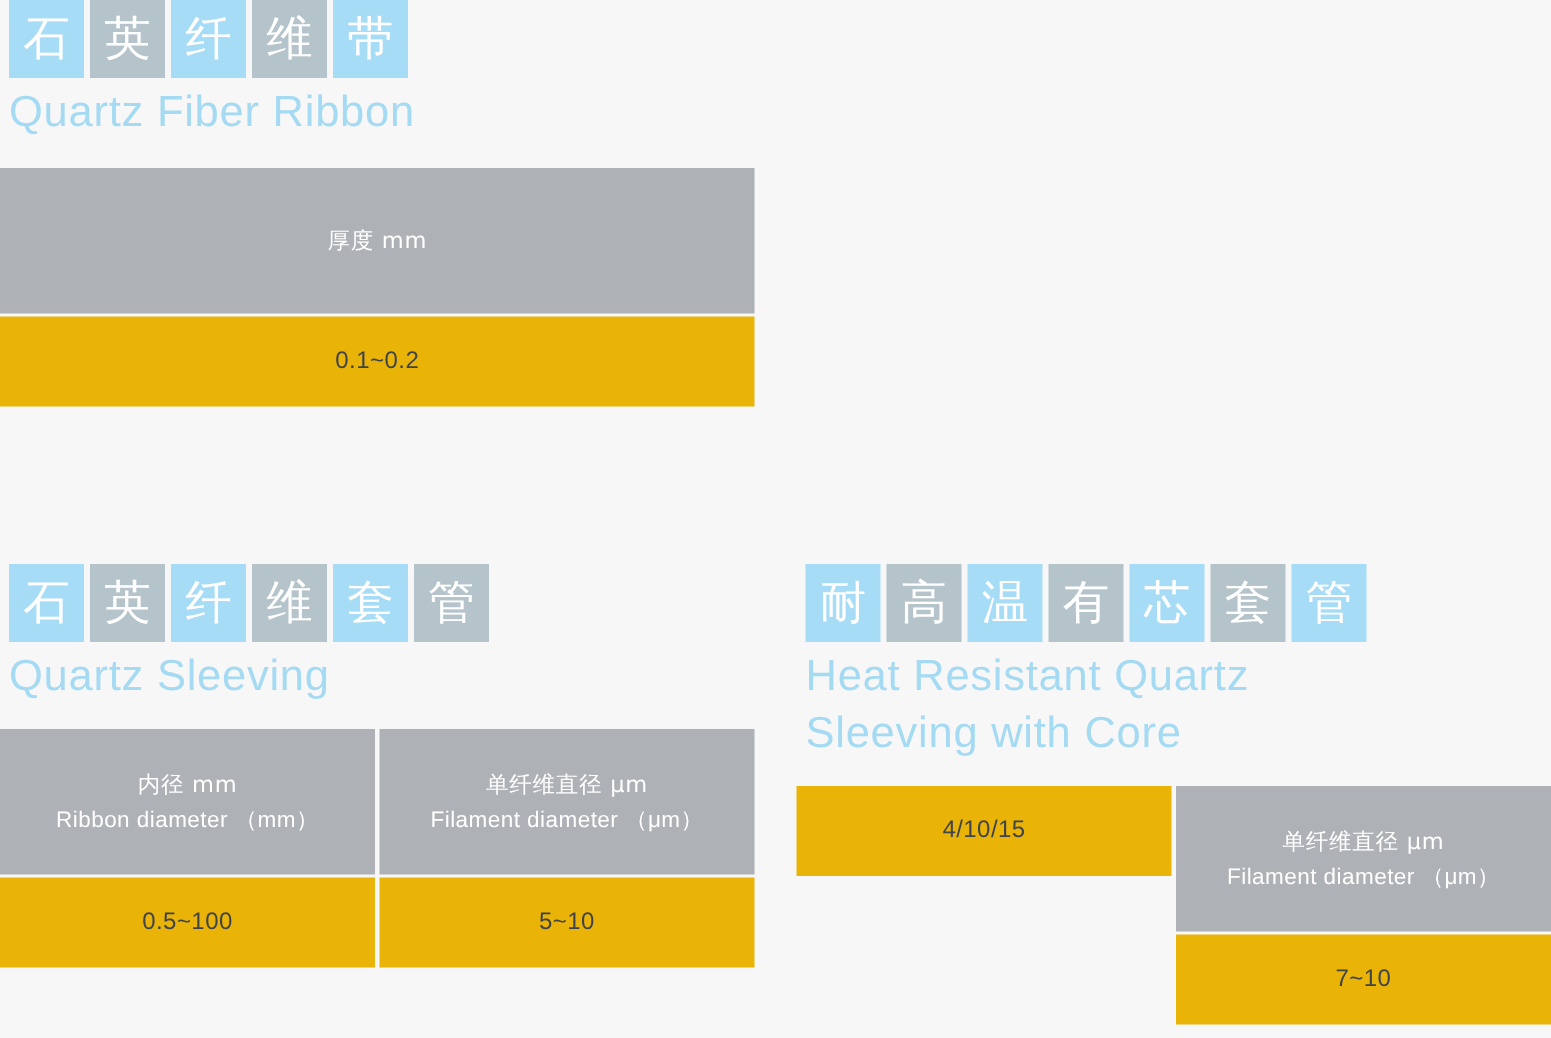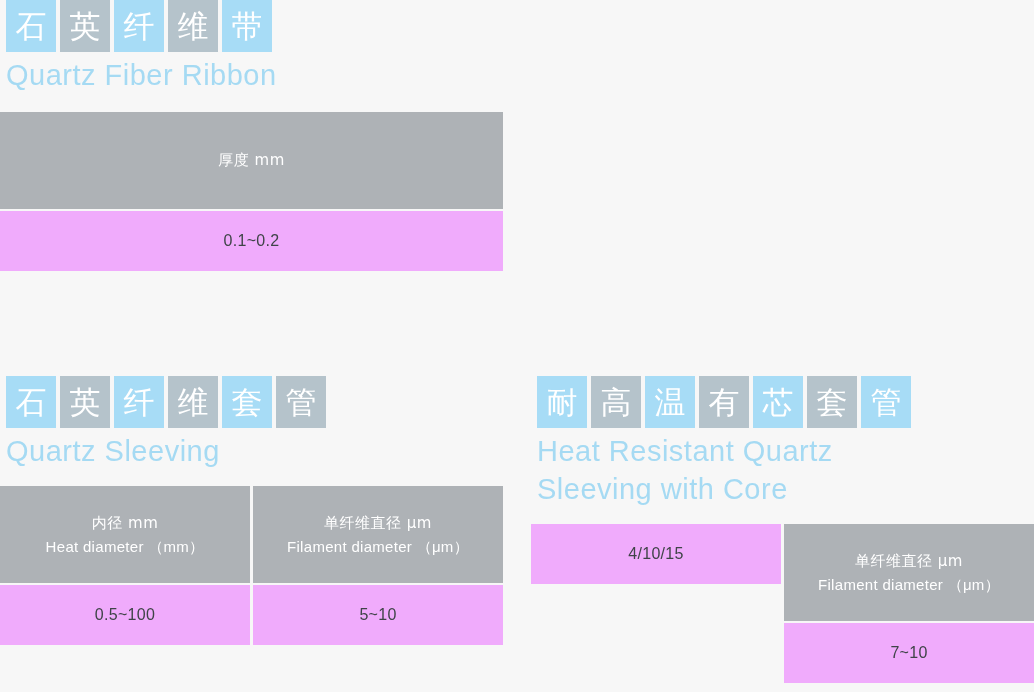--- a/index.html
+++ b/index.html
@@ -93,21 +93,21 @@
   }
   .spec-head .cn {
     font-family: "DejaVu Sans", "Liberation Sans", sans-serif;
     letter-spacing: 0.5px;
   }
   .spec-head .en {
     font-family: "Liberation Sans", "DejaVu Sans", sans-serif;
     letter-spacing: 0.3px;
   }
   .spec-cell {
-    background: #f0abfc;
+    background: #eab308;
     color: #3f4448;
     height: 60px;
     display: flex;
     align-items: center;
     justify-content: center;
     text-align: center;
     font-size: 16px;
     letter-spacing: 0.3px;
   }
 
@@ -152,21 +152,21 @@
       <span class="cjk-tile blue">套</span>
       <span class="cjk-tile gray">管</span>
     </div>
 
     <div class="en-title">Quartz  Sleeving</div>
 
     <div class="spec-table table-bot">
       <div class="spec-col">
         <div class="spec-head">
           <span class="cn">内径 mm</span>
-          <span class="en">Heat diameter （mm）</span>
+          <span class="en">Ribbon diameter （mm）</span>
         </div>
         <div class="spec-cell">0.5~100</div>
       </div>
       <div class="spec-col">
         <div class="spec-head">
           <span class="cn">单纤维直径 μm</span>
           <span class="en">Filament diameter （μm）</span>
         </div>
         <div class="spec-cell">5~10</div>
       </div>

